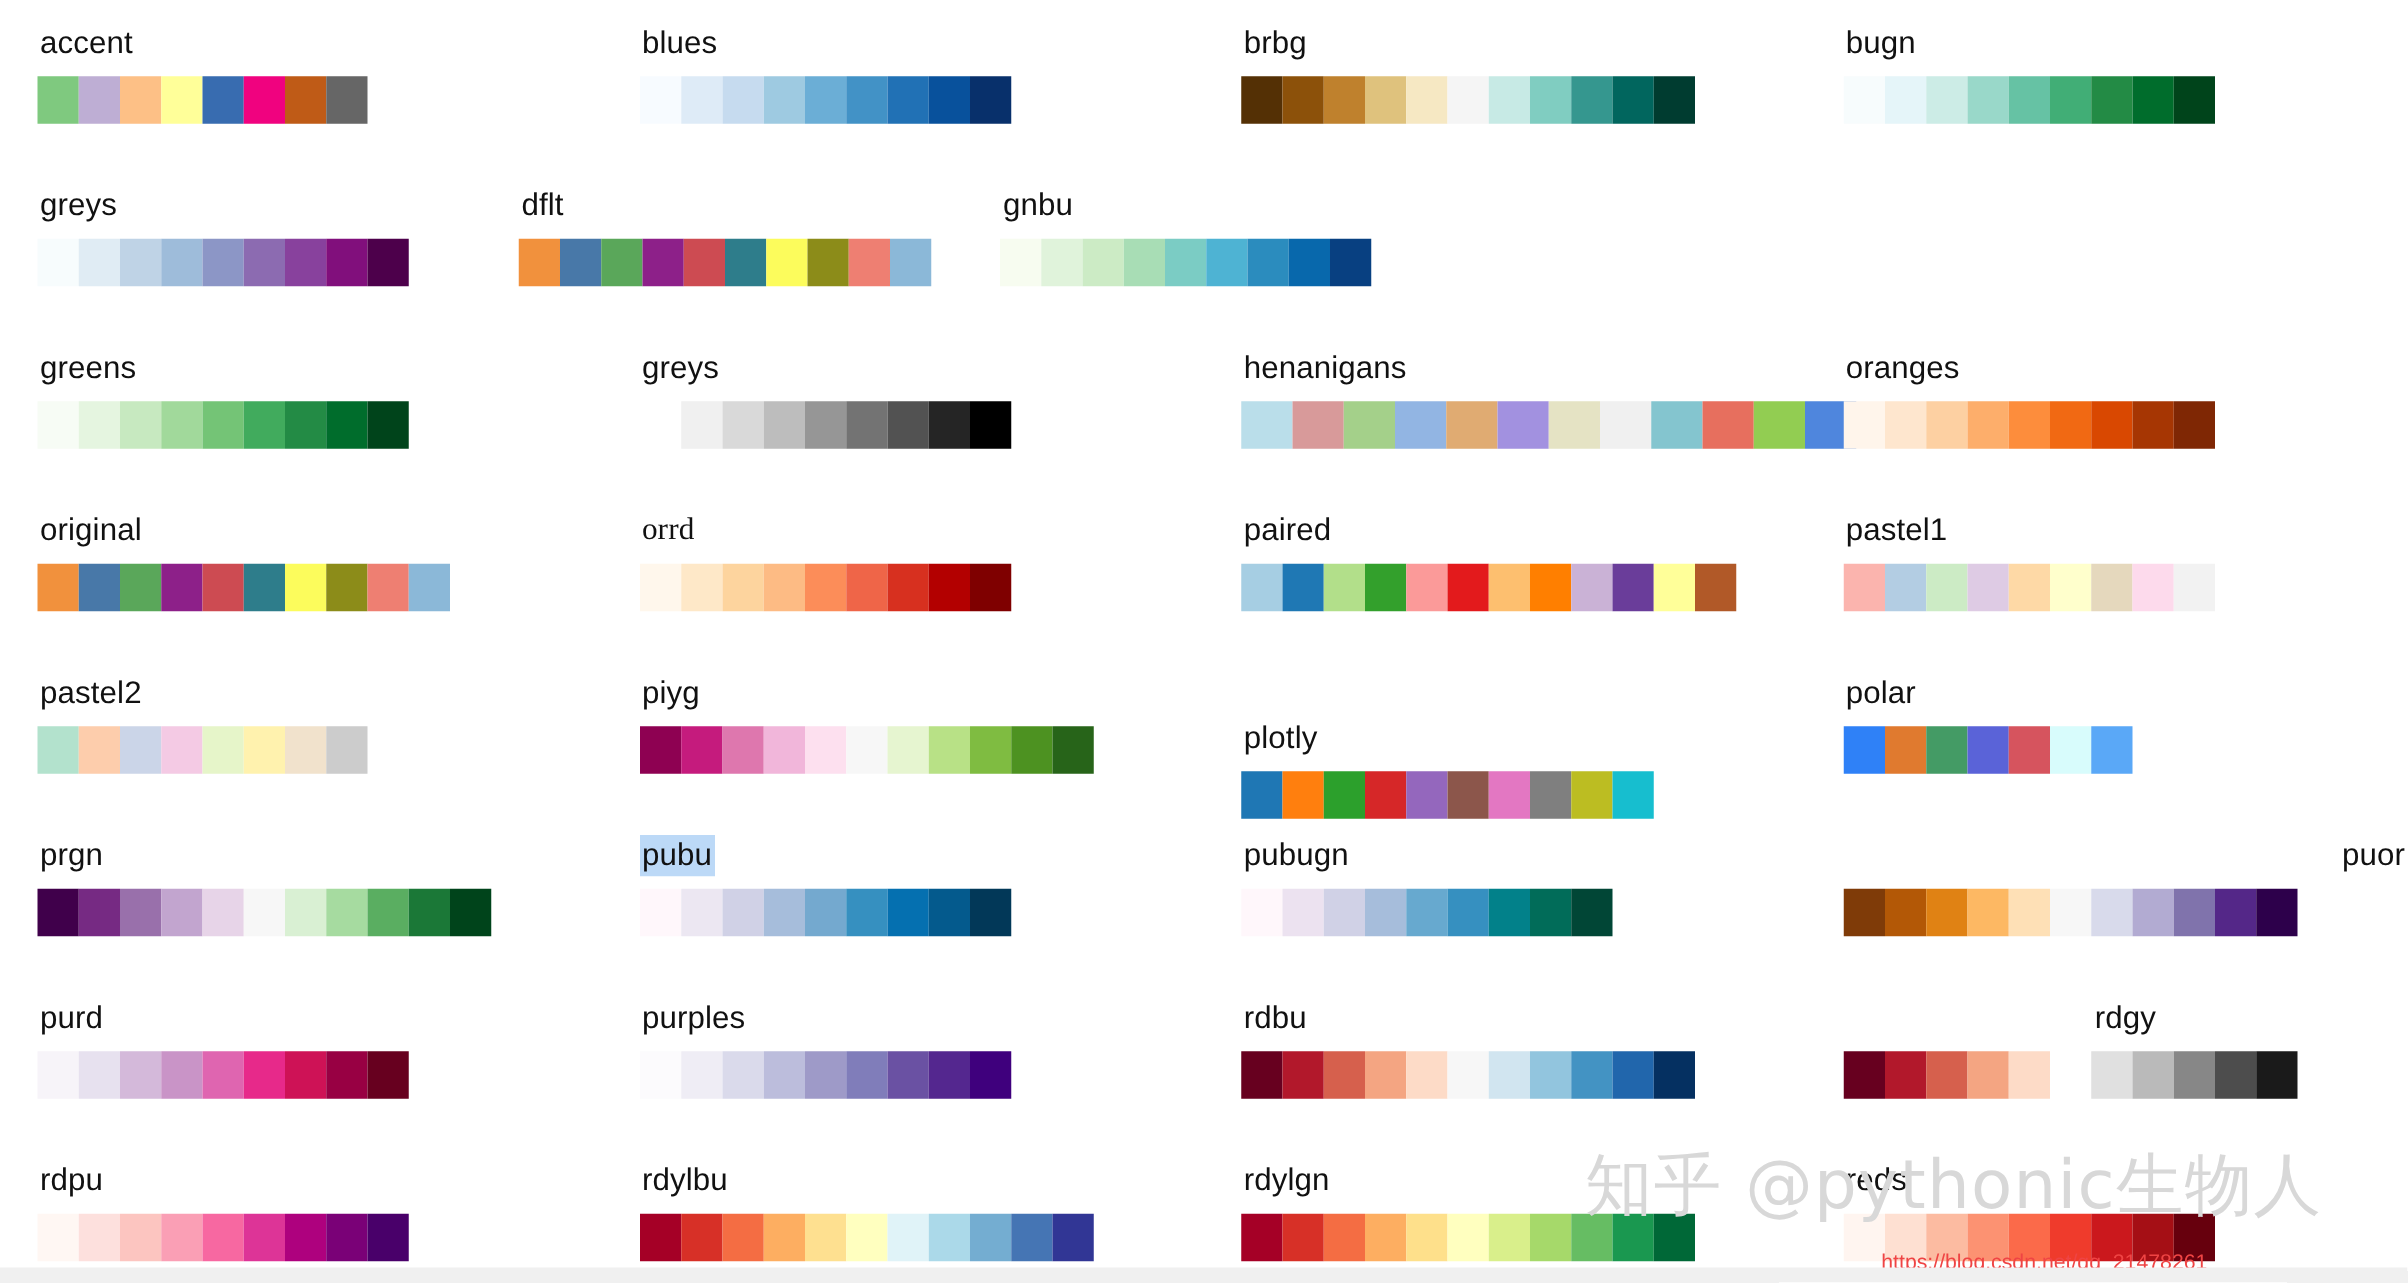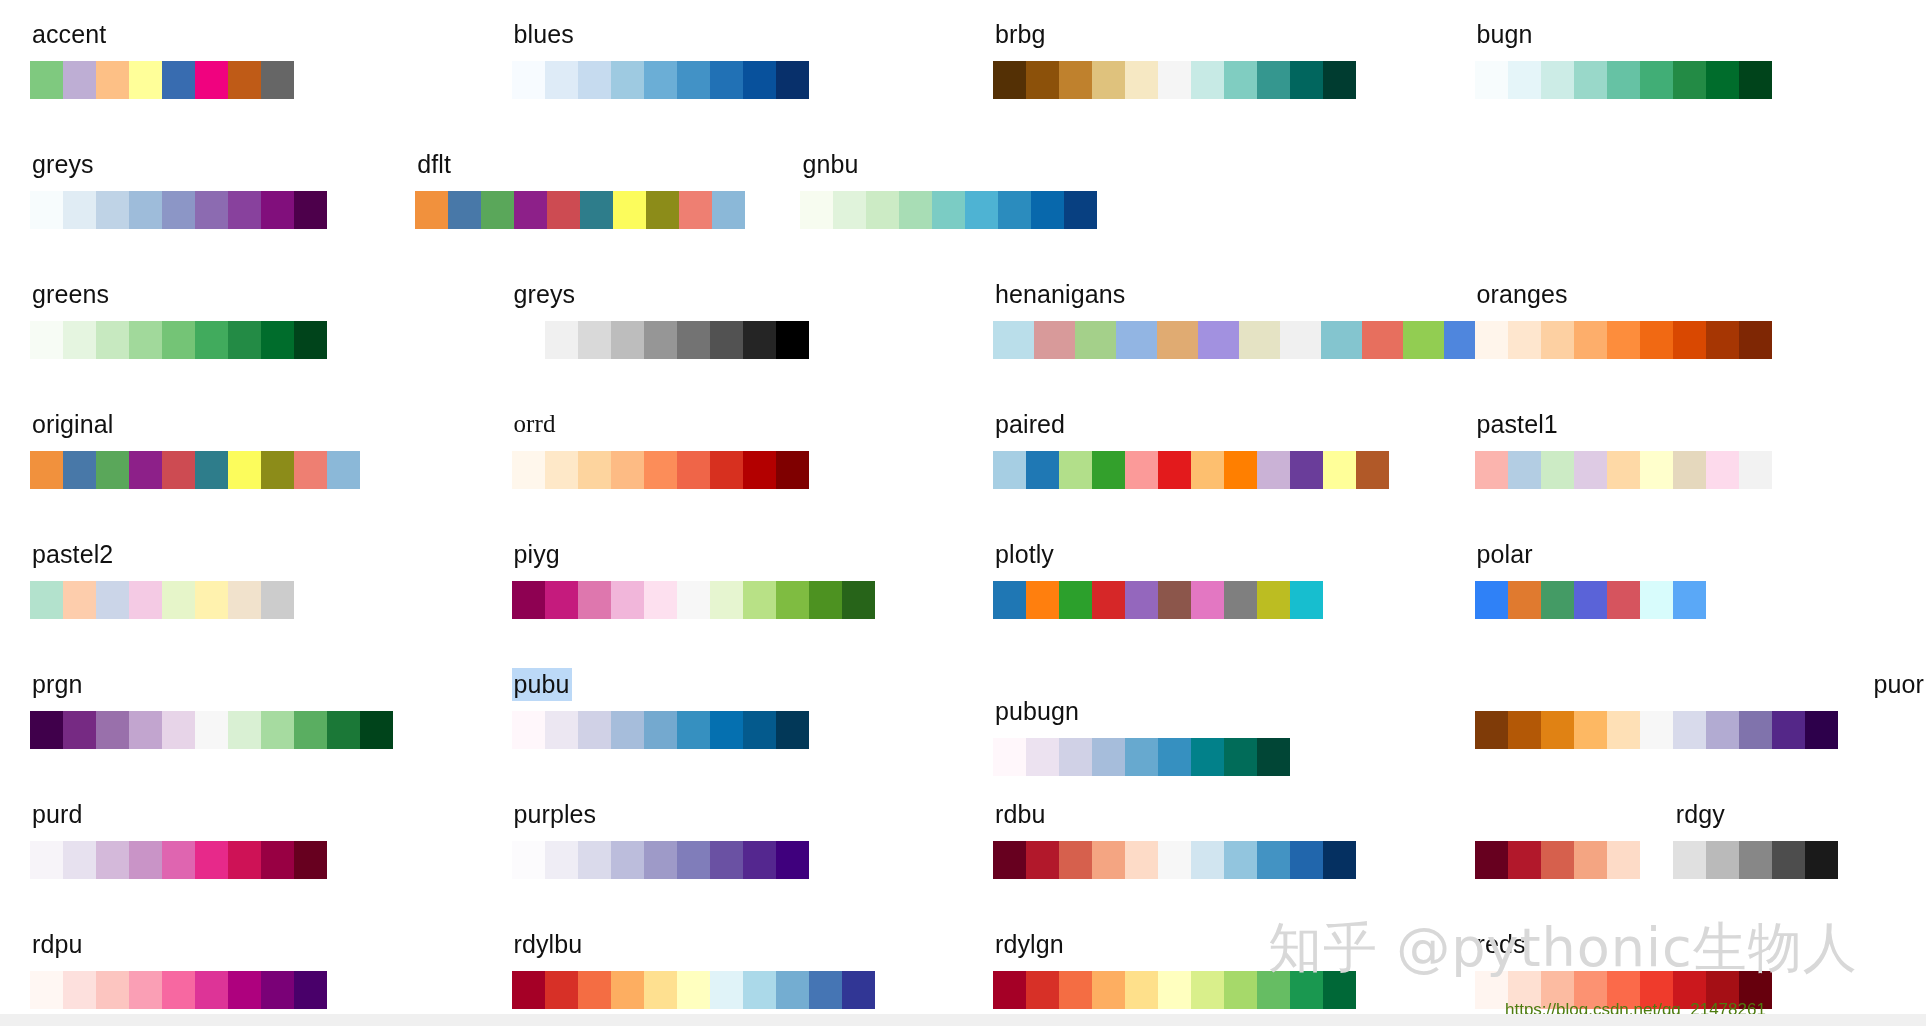--- a/index.html
+++ b/index.html
@@ -65,21 +65,21 @@
     line-height:60px;
     white-space:nowrap;
     font-family:"DejaVu Sans",sans-serif;
     letter-spacing:1px;
   }
   #watermark-url{
     position:absolute;
     left:1505px;
     top:1000px;
     pointer-events:none;
-    color:#4d7c0f;
+    color:#ef4444;
     font-size:17px;
     white-space:nowrap;
     font-family:"Liberation Sans",sans-serif;
   }
   #bottom-bar{
     position:absolute;
     left:0;
     top:1014px;
     width:1926px;
     height:12px;
@@ -289,21 +289,21 @@
           <div class="swatch" title="piyg #de77ae" style="width: 33px; background: rgb(222, 119, 174);"></div>
           <div class="swatch" title="piyg #f1b6da" style="width: 33px; background: rgb(241, 182, 218);"></div>
           <div class="swatch" title="piyg #fde0ef" style="width: 33px; background: rgb(253, 224, 239);"></div>
           <div class="swatch" title="piyg #f7f7f7" style="width: 33px; background: rgb(247, 247, 247);"></div>
           <div class="swatch" title="piyg #e6f5d0" style="width: 33px; background: rgb(230, 245, 208);"></div>
           <div class="swatch" title="piyg #b8e186" style="width: 33px; background: rgb(184, 225, 134);"></div>
           <div class="swatch" title="piyg #7fbc41" style="width: 33px; background: rgb(127, 188, 65);"></div>
           <div class="swatch" title="piyg #4d9221" style="width: 33px; background: rgb(77, 146, 33);"></div>
           <div class="swatch" title="piyg #276419" style="width: 33px; background: rgb(39, 100, 25);"></div>
         </div></div>
-      <div class="palette-cell" style="width: 481.5px;"><div class="palette-label">plotly</div><div class="swatch-strip">
+      <div class="palette-cell" style="width: 481.5px; margin-top: 36px;"><div class="palette-label">plotly</div><div class="swatch-strip">
           <div class="swatch" title="plotly #1f77b4" style="width: 33px; background: rgb(31, 119, 180);"></div>
           <div class="swatch" title="plotly #ff7f0e" style="width: 33px; background: rgb(255, 127, 14);"></div>
           <div class="swatch" title="plotly #2ca02c" style="width: 33px; background: rgb(44, 160, 44);"></div>
           <div class="swatch" title="plotly #d62728" style="width: 33px; background: rgb(214, 39, 40);"></div>
           <div class="swatch" title="plotly #9467bd" style="width: 33px; background: rgb(148, 103, 189);"></div>
           <div class="swatch" title="plotly #8c564b" style="width: 33px; background: rgb(140, 86, 75);"></div>
           <div class="swatch" title="plotly #e377c2" style="width: 33px; background: rgb(227, 119, 194);"></div>
           <div class="swatch" title="plotly #7f7f7f" style="width: 33px; background: rgb(127, 127, 127);"></div>
           <div class="swatch" title="plotly #bcbd22" style="width: 33px; background: rgb(188, 189, 34);"></div>
           <div class="swatch" title="plotly #17becf" style="width: 33px; background: rgb(23, 190, 207);"></div>
@@ -336,21 +336,21 @@
           <div class="swatch" title="pubu #fff7fb" style="width: 33px; background: rgb(255, 247, 251);"></div>
           <div class="swatch" title="pubu #ece7f2" style="width: 33px; background: rgb(236, 231, 242);"></div>
           <div class="swatch" title="pubu #d0d1e6" style="width: 33px; background: rgb(208, 209, 230);"></div>
           <div class="swatch" title="pubu #a6bddb" style="width: 33px; background: rgb(166, 189, 219);"></div>
           <div class="swatch" title="pubu #74a9cf" style="width: 33px; background: rgb(116, 169, 207);"></div>
           <div class="swatch" title="pubu #3690c0" style="width: 33px; background: rgb(54, 144, 192);"></div>
           <div class="swatch" title="pubu #0570b0" style="width: 33px; background: rgb(5, 112, 176);"></div>
           <div class="swatch" title="pubu #045a8d" style="width: 33px; background: rgb(4, 90, 141);"></div>
           <div class="swatch" title="pubu #023858" style="width: 33px; background: rgb(2, 56, 88);"></div>
         </div></div>
-      <div class="palette-cell" style="width: 481.5px; margin-top: 27px;"><div class="palette-label">pubugn</div><div class="swatch-strip">
+      <div class="palette-cell" style="width: 481.5px;"><div class="palette-label">pubugn</div><div class="swatch-strip">
           <div class="swatch" title="pubugn #fff7fb" style="width: 33px; background: rgb(255, 247, 251);"></div>
           <div class="swatch" title="pubugn #ece2f0" style="width: 33px; background: rgb(236, 226, 240);"></div>
           <div class="swatch" title="pubugn #d0d1e6" style="width: 33px; background: rgb(208, 209, 230);"></div>
           <div class="swatch" title="pubugn #a6bddb" style="width: 33px; background: rgb(166, 189, 219);"></div>
           <div class="swatch" title="pubugn #67a9cf" style="width: 33px; background: rgb(103, 169, 207);"></div>
           <div class="swatch" title="pubugn #3690c0" style="width: 33px; background: rgb(54, 144, 192);"></div>
           <div class="swatch" title="pubugn #02818a" style="width: 33px; background: rgb(2, 129, 138);"></div>
           <div class="swatch" title="pubugn #016c59" style="width: 33px; background: rgb(1, 108, 89);"></div>
           <div class="swatch" title="pubugn #014636" style="width: 33px; background: rgb(1, 70, 54);"></div>
         </div></div>

